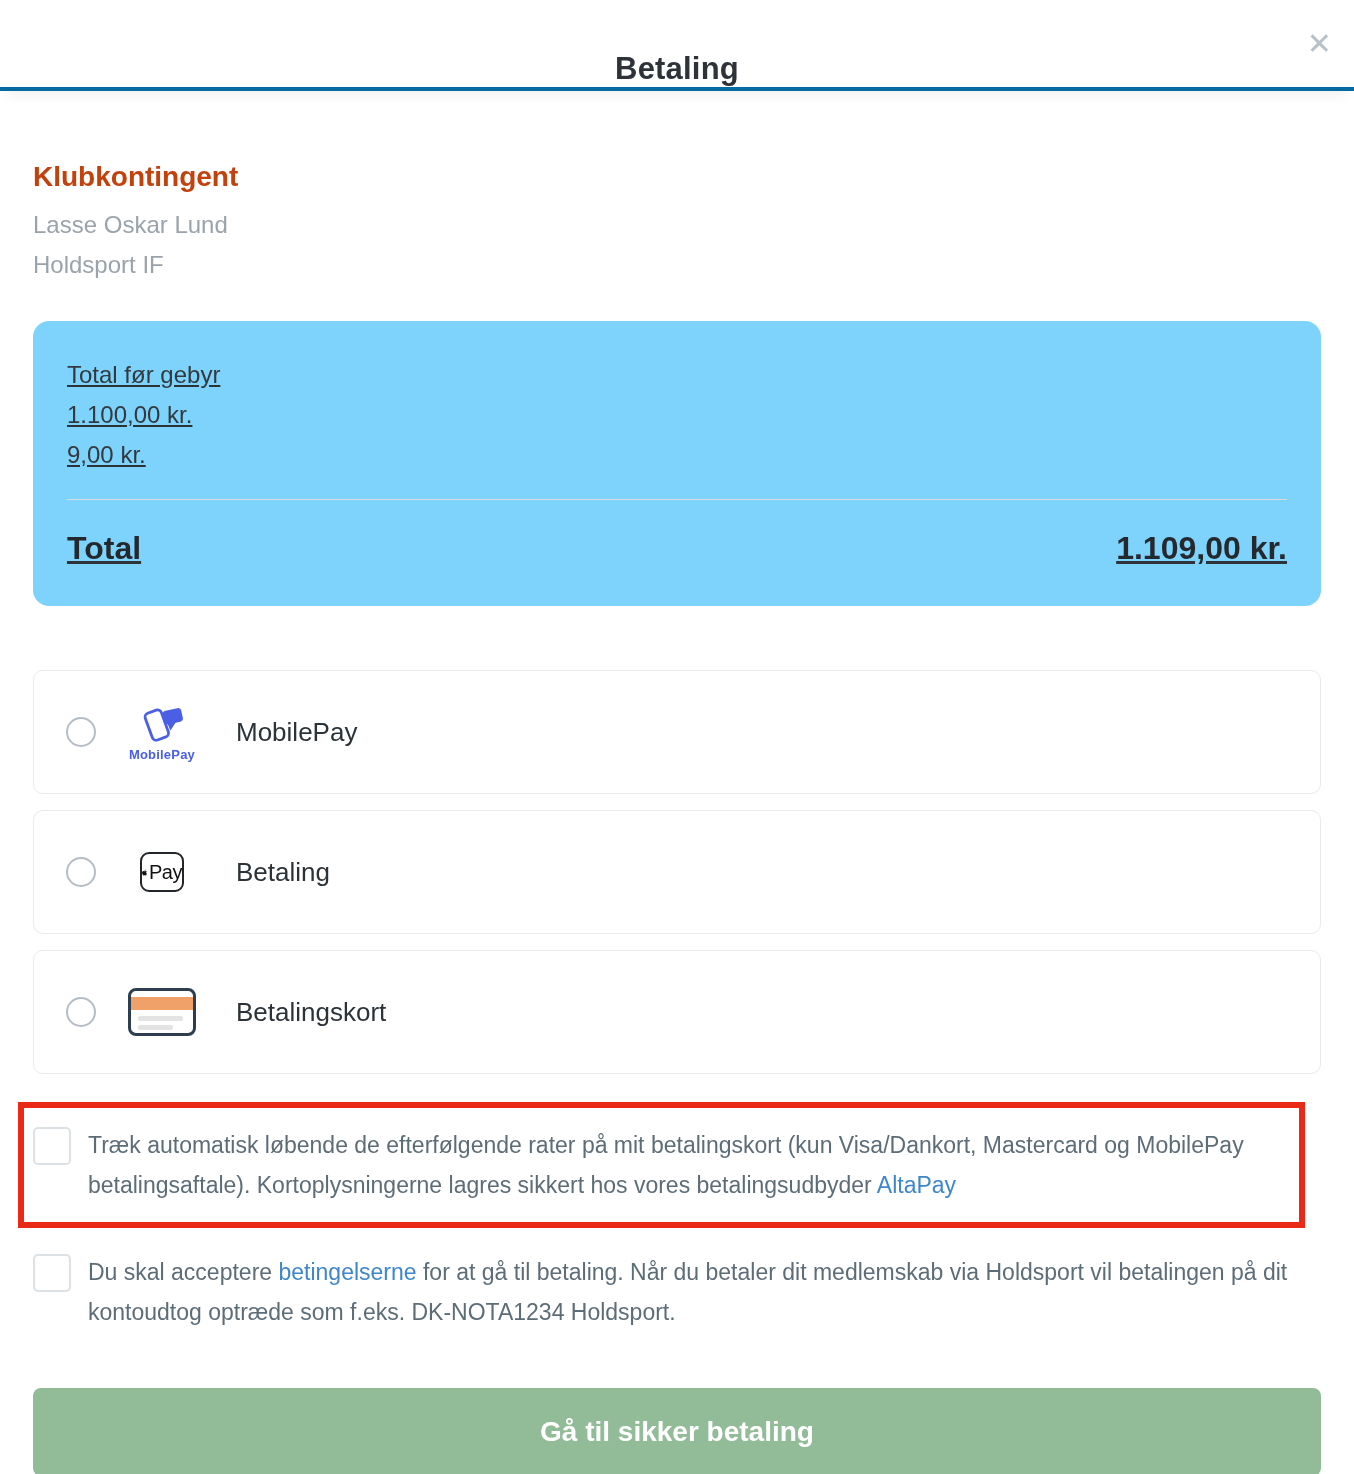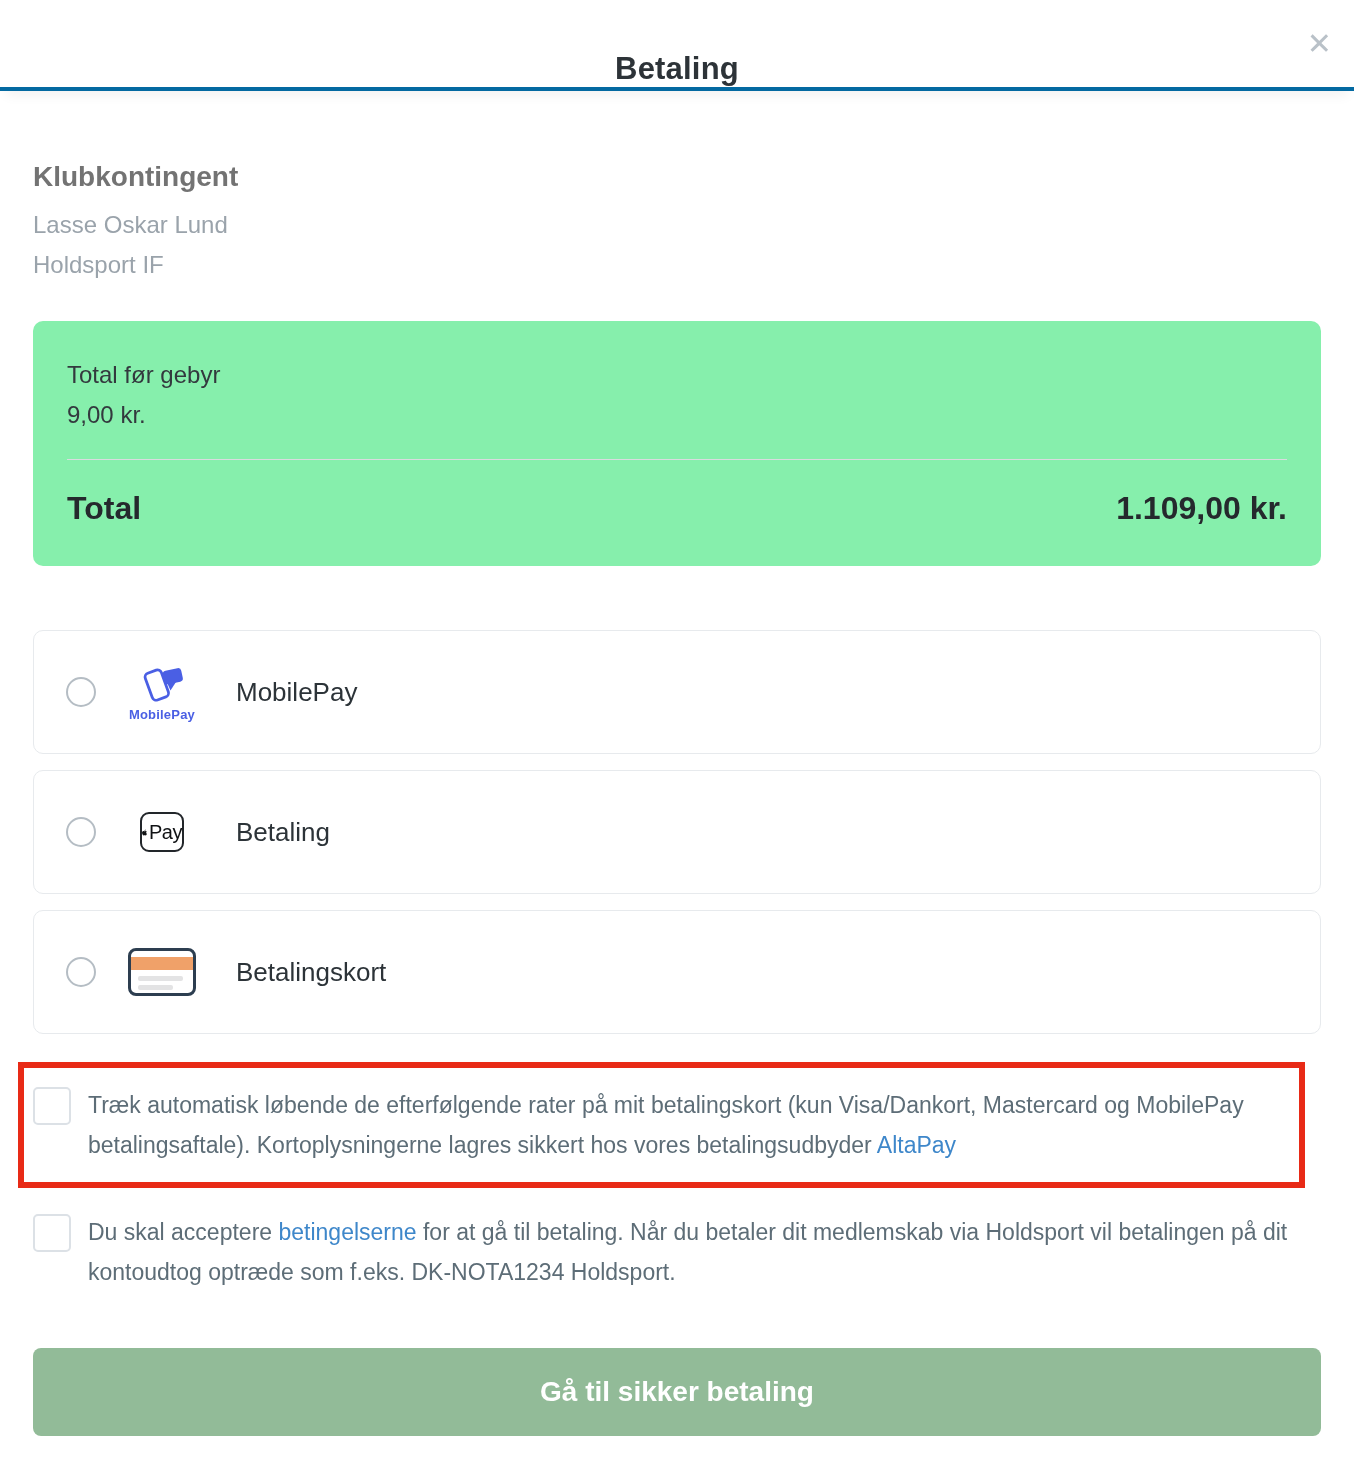--- a/index.html
+++ b/index.html
@@ -23,29 +23,30 @@
   .close-btn {
     position:absolute; right:22px; top:50%; transform:translateY(-50%);
     background:none; border:none; cursor:pointer;
     font-size:30px; line-height:1; color:#b9c1c8; font-weight:400;
   }
 
   .content { padding:0 33px; }
 
   
   .intro { margin-top:70px; }
-  .product-title { font-size:28px; font-weight:700; color:#737373; margin-bottom:12px; }
+  .product-title { font-size:28px; font-weight:700; color:#c2410c; margin-bottom:12px; }
   .sub-line { font-size:24px; color:#9aa3ab; line-height:40px; }
 
   
   .summary {
     margin-top:36px;
-    background:#86efac;
-    border-radius:10px;
+    background:#7dd3fc;
+    border-radius:16px;
     padding:34px 34px 38px;
+    text-decoration:underline;
   }
   .summary-row { font-size:24px; color:#33393e; line-height:40px; }
   .row-between { display:flex; justify-content:space-between; align-items:baseline; }
   .summary-divider { border:none; border-top:1px solid #d9dcdf; margin:24px 0 28px; }
   .total-row { font-weight:700; font-size:32px; color:#25292d; }
 
   
   .methods { margin-top:64px; }
   .method-card {
     height:124px;
@@ -126,20 +127,21 @@
   <div class="content">
 
     <div class="intro">
       <div class="product-title">Klubkontingent</div>
       <div class="sub-line">Lasse Oskar Lund</div>
       <div class="sub-line">Holdsport IF</div>
     </div>
 
     <div class="summary">
       <div class="summary-row">Total før gebyr</div>
+      <div class="summary-row">1.100,00 kr.</div>
       <div class="summary-row row-between">
         <span>9,00 kr.</span>
       </div>
       <hr class="summary-divider">
       <div class="summary-row row-between total-row">
         <span>Total</span>
         <span>1.109,00 kr.</span>
       </div>
     </div>
 

